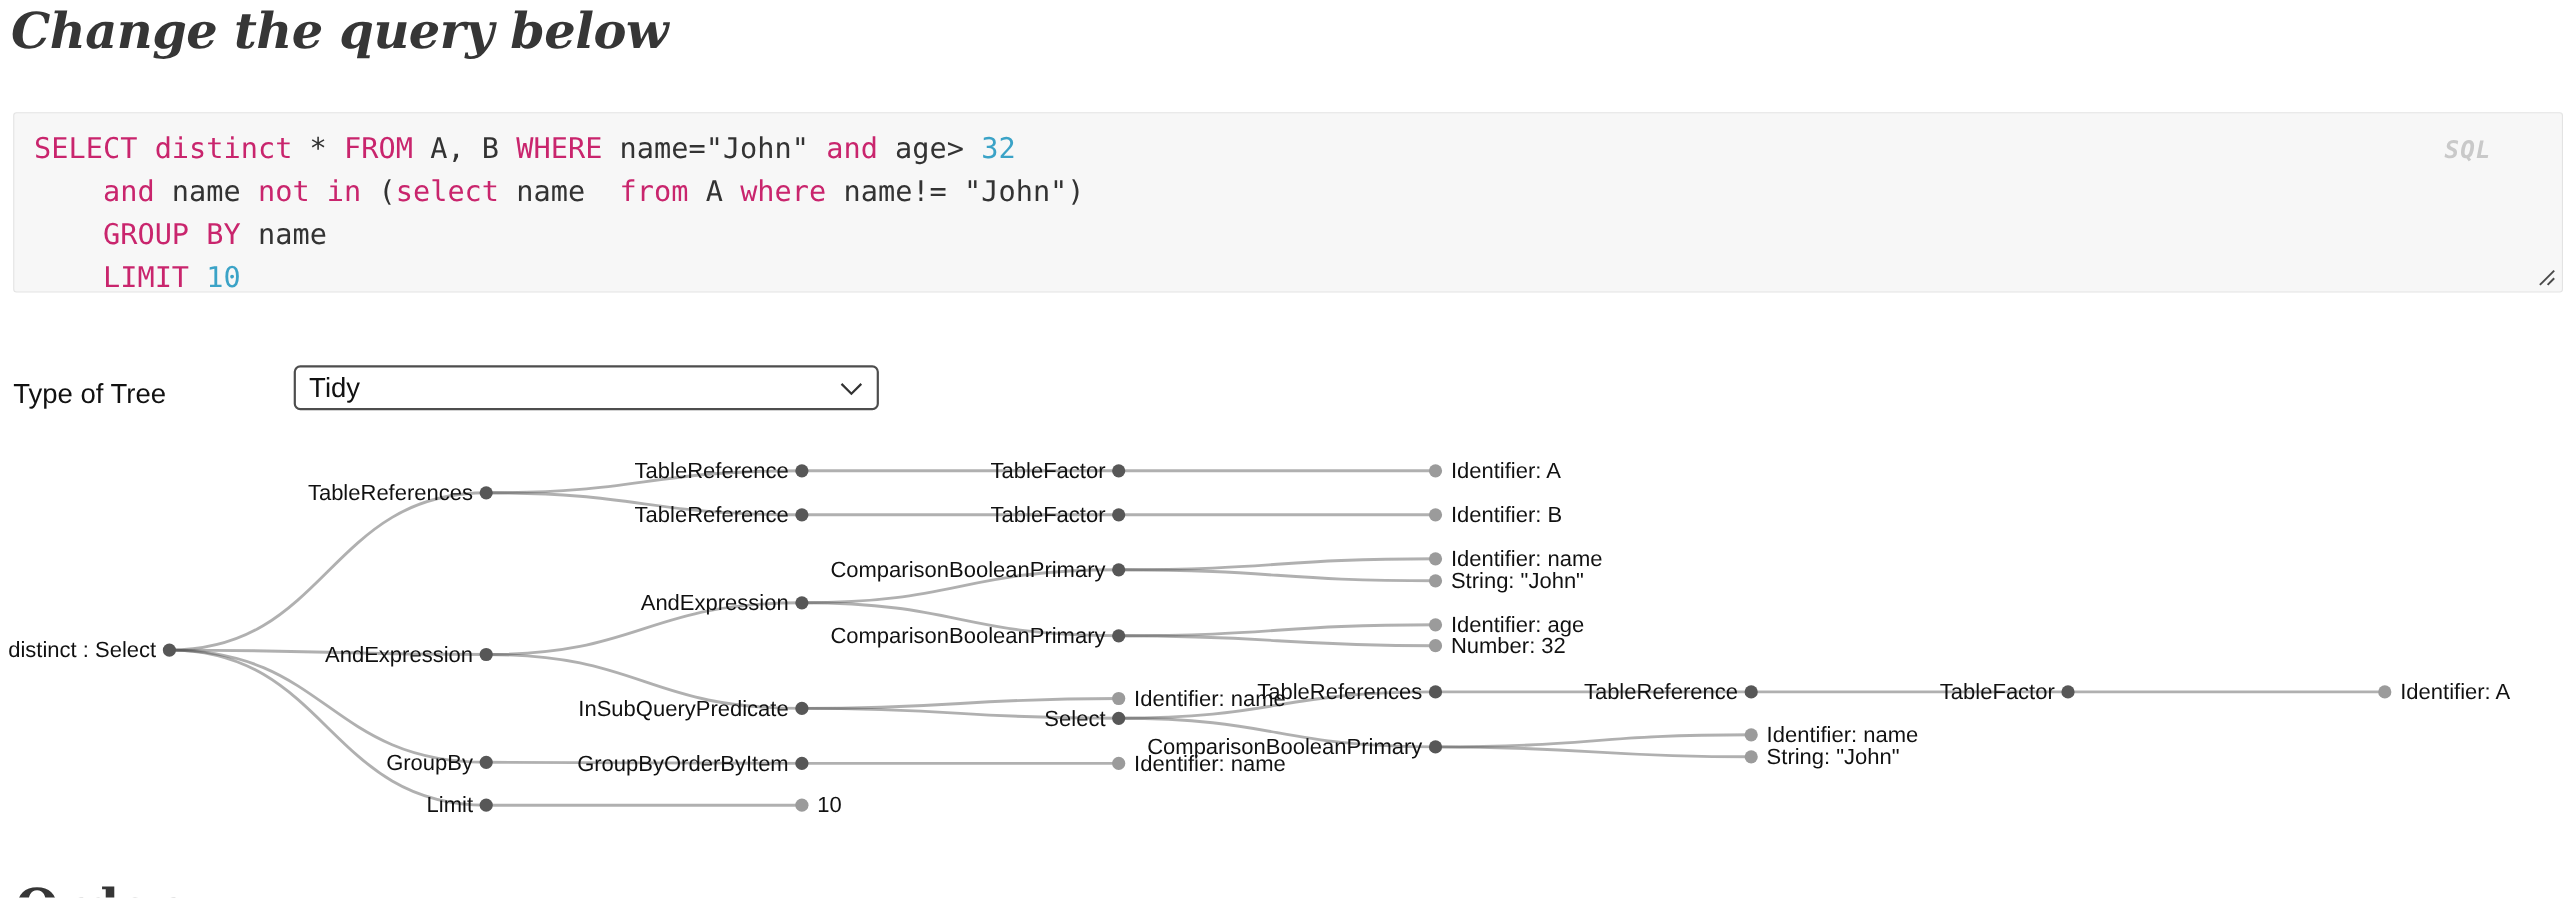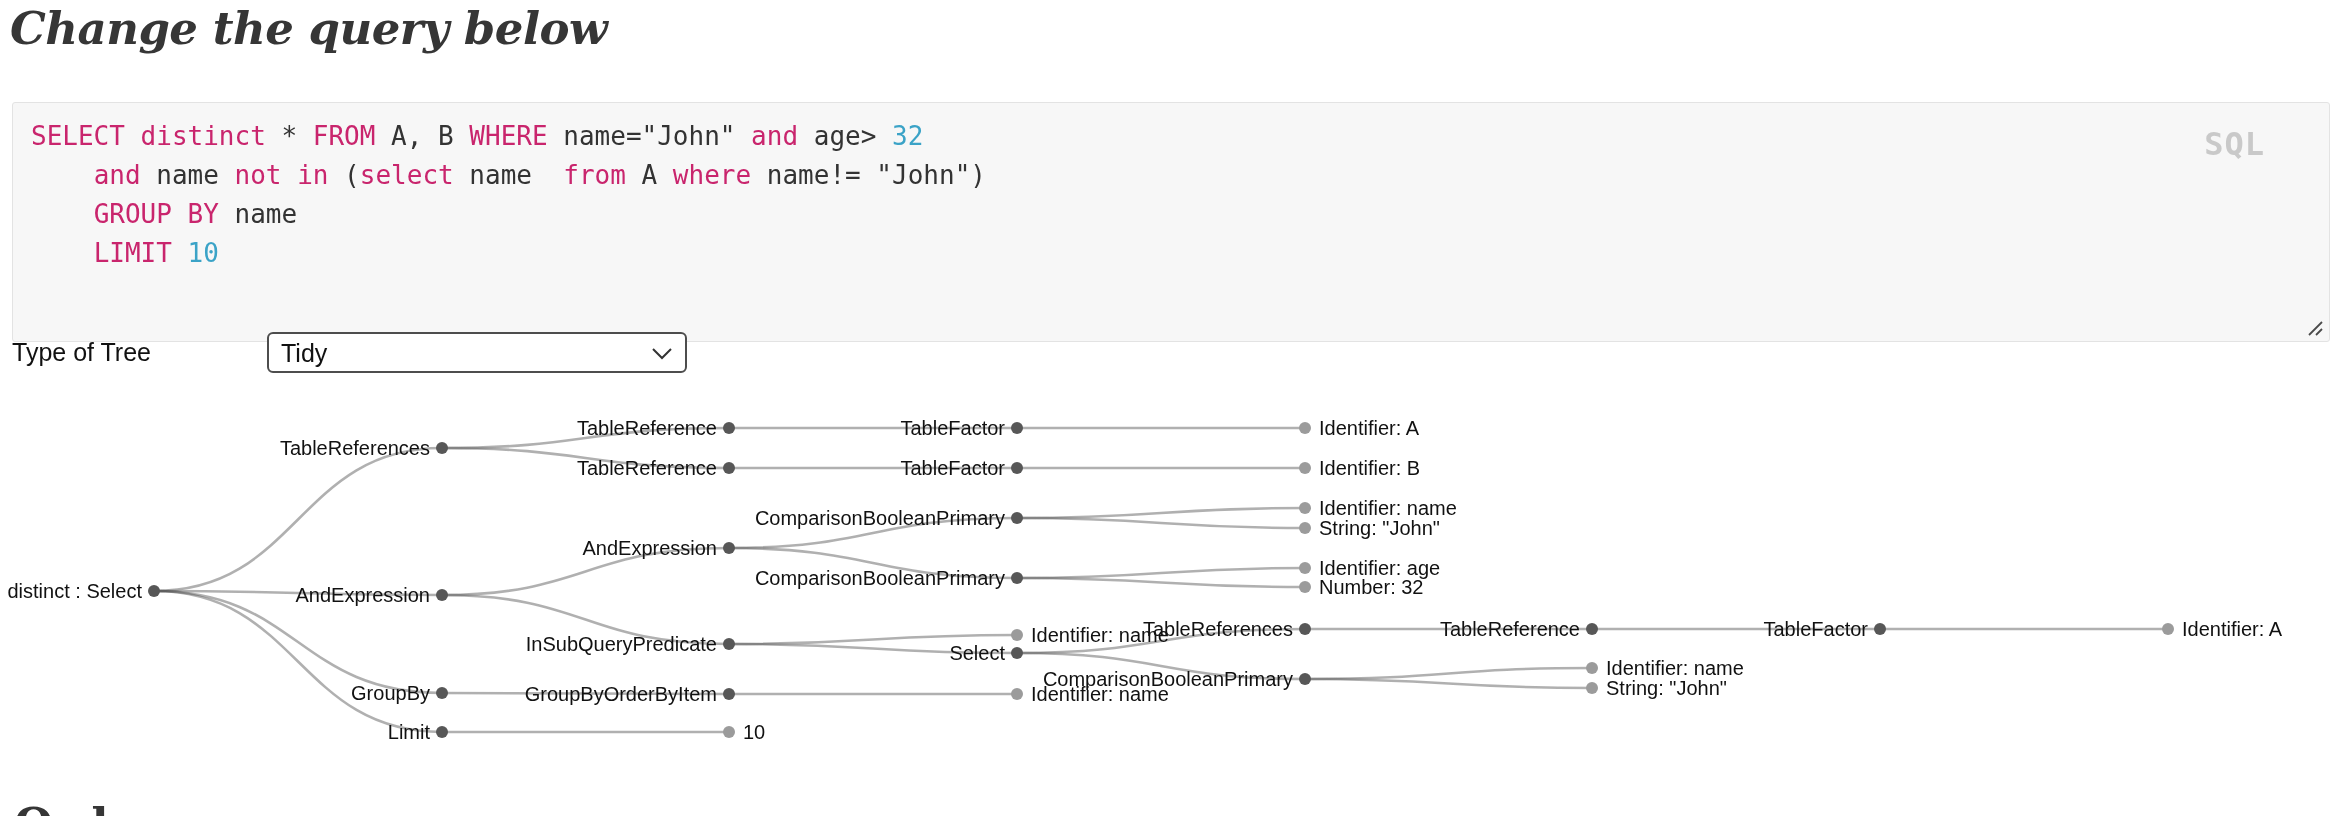--- a/index.html
+++ b/index.html
@@ -6,50 +6,50 @@
   body{
     width:2334px;height:816px;position:relative;overflow:hidden;
     background:#ffffff;font-family:"Liberation Sans",sans-serif;
   }
   .page-title{
     position:absolute;left:10px;top:2px;margin:0;
     font-family:"DejaVu Serif",serif;font-weight:700;font-size:45px;
     color:#363636;letter-spacing:-0.5px;font-style:italic;
   }
   .code-panel{
-    position:absolute;left:12px;top:102px;width:2318px;height:240px;
+    position:absolute;left:12px;top:102px;width:2318px;height:164px;
     box-sizing:border-box;
     background:var(--panel-bg,#f7f7f7);
     border:1px solid var(--panel-border,#e3e3e3);
     border-radius:3px;cursor:text;
   }
   .code-lines{
     position:absolute;left:0;top:0;right:0;bottom:0;
     padding:14px 18px;overflow:hidden;
     font-family:"DejaVu Sans Mono",monospace;font-size:26px;line-height:39px;
     white-space:pre;color:var(--pl,#333);
   }
   .code-line{white-space:pre;}
   .kw{color:var(--kw,#c9256d);}
   .num{color:var(--num,#3ba3c7);}
   .pl{color:var(--pl,#333);}
   .lang-badge{
     position:absolute;top:22px;right:64px;
-    font-family:"DejaVu Sans Mono",monospace;font-weight:700;font-size:32px;
-    color:#c9c9c9;letter-spacing:1px;user-select:none;
+    font-family:"DejaVu Sans Mono",monospace;font-weight:700;font-size:22px;
+    color:#c9c9c9;letter-spacing:1px;user-select:none;font-style:italic;
   }
   .resize-handle{position:absolute;right:5px;bottom:4px;cursor:nwse-resize;}
   .resize-handle line{stroke:#4a4a4a;stroke-width:1.8;}
   .control-row{
-    position:absolute;left:12px;top:332px;display:flex;align-items:center;height:41px;
+    position:absolute;left:12px;top:332px;display:flex;align-items:flex-end;height:41px;
   }
   .control-label{
     width:255px;font-size:25px;color:#111;
   }
-  .select-wrap{position:relative;width:420px;height:41px;}
+  .select-wrap{position:relative;width:532px;height:41px;}
   .select-wrap select{
     -webkit-appearance:none;appearance:none;
     width:100%;height:100%;box-sizing:border-box;
     background:#fff;border:2px solid #4d4d4d;border-radius:6px;
     font-family:"Liberation Sans",sans-serif;font-size:25px;color:#111;
     padding:0 44px 0 12px;outline:none;
   }
   .select-wrap .chev{
     position:absolute;right:14px;top:15px;pointer-events:none;
   }

